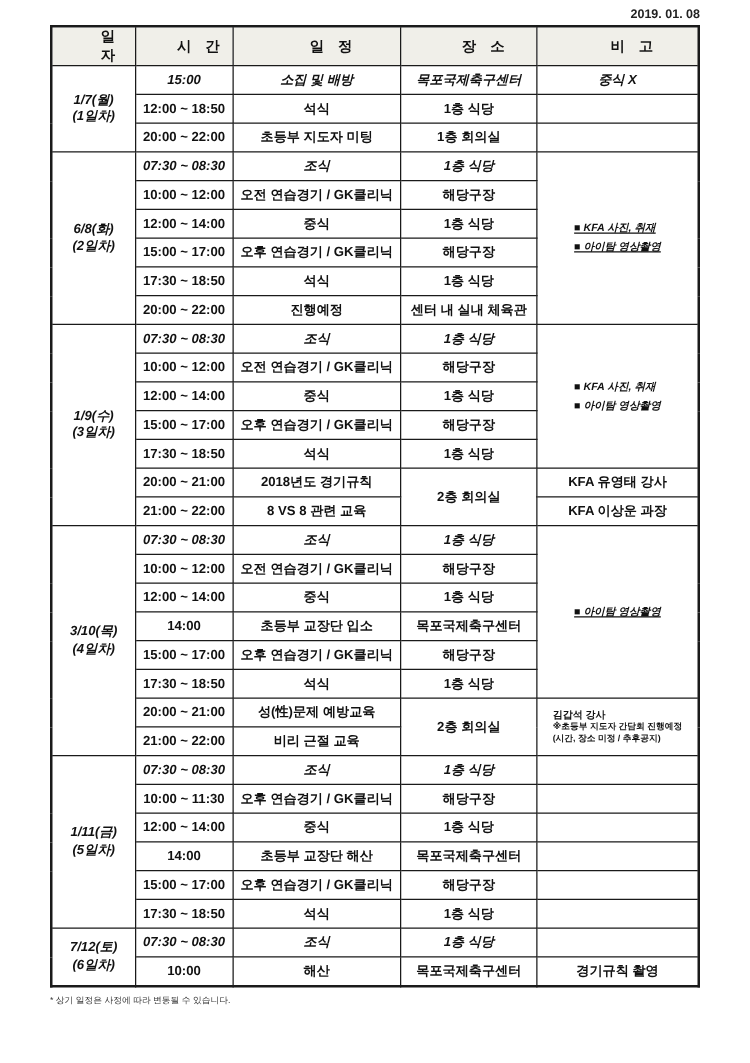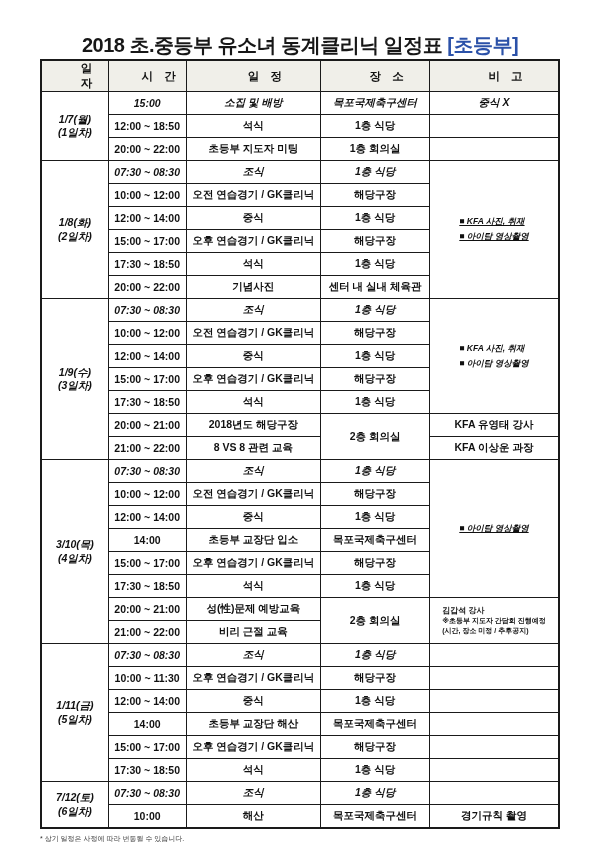--- a/index.html
+++ b/index.html
@@ -41,25 +41,22 @@
   .footnote {
     width:520px; margin:5px auto 0 auto; text-align:left;
     font-size:7px; color:#333; font-weight:normal;
   }
 </style>
 </head>
 <body>
 
 <div class="page">
 
-  <div class="title">
-    <span>2018 초.중등부 유소녀 동계클리닉 일정표</span>
-    <span class="tag">[초등부]</span>
-  </div>
-
+
+  <div class="doc-date">2019. 01. 08</div>
 
   <table class="schedule">
     <colgroup>
       <col style="width:13%">
         <col style="width:15%">
         <col style="width:26%">
         <col style="width:21%">
         <col style="width:25%">
     </colgroup>
     <thead>
@@ -89,21 +86,21 @@
           <td class="note-cell"></td>
         </tr>
         <tr>
           <td class="time-cell">20:00 ~ 22:00</td>
           <td class="event-cell">초등부 지도자 미팅</td>
           <td class="place-cell">1층 회의실</td>
           <td class="note-cell"></td>
         </tr>
         <tr>
           <td rowspan="6" class="date-cell sec-top">
-            <div>1/8(화)</div>
+            <div>6/8(화)</div>
             <div>(2일차)</div>
           </td>
           <td class="time-cell sec-top">07:30 ~ 08:30</td>
           <td class="event-cell sec-top">조식</td>
           <td class="place-cell sec-top">1층 식당</td>
           <td class="note-cell sec-top" rowspan="6"><div class="lines bullets-underline"><div class="line">■ KFA 사진, 취재</div><div class="line">■ 아이탐 영상촬영</div></div></td>
         </tr>
         <tr>
           <td class="time-cell">10:00 ~ 12:00</td>
           <td class="event-cell">오전 연습경기 / GK클리닉</td>
@@ -119,21 +116,21 @@
           <td class="event-cell">오후 연습경기 / GK클리닉</td>
           <td class="place-cell">해당구장</td>
         </tr>
         <tr>
           <td class="time-cell">17:30 ~ 18:50</td>
           <td class="event-cell">석식</td>
           <td class="place-cell">1층 식당</td>
         </tr>
         <tr>
           <td class="time-cell">20:00 ~ 22:00</td>
-          <td class="event-cell">기념사진</td>
+          <td class="event-cell">진행예정</td>
           <td class="place-cell">센터 내 실내 체육관</td>
         </tr>
         <tr>
           <td rowspan="7" class="date-cell sec-top">
             <div>1/9(수)</div>
             <div>(3일차)</div>
           </td>
           <td class="time-cell sec-top">07:30 ~ 08:30</td>
           <td class="event-cell sec-top">조식</td>
           <td class="place-cell sec-top">1층 식당</td>
@@ -154,21 +151,21 @@
           <td class="event-cell">오후 연습경기 / GK클리닉</td>
           <td class="place-cell">해당구장</td>
         </tr>
         <tr>
           <td class="time-cell">17:30 ~ 18:50</td>
           <td class="event-cell">석식</td>
           <td class="place-cell">1층 식당</td>
         </tr>
         <tr>
           <td class="time-cell">20:00 ~ 21:00</td>
-          <td class="event-cell">2018년도 해당구장</td>
+          <td class="event-cell">2018년도 경기규칙</td>
           <td class="place-cell" rowspan="2">2층 회의실</td>
           <td class="note-cell">KFA 유영태 강사</td>
         </tr>
         <tr>
           <td class="time-cell">21:00 ~ 22:00</td>
           <td class="event-cell">8 VS 8 관련 교육</td>
           <td class="note-cell">KFA 이상운 과장</td>
         </tr>
         <tr>
           <td rowspan="8" class="date-cell sec-top">

